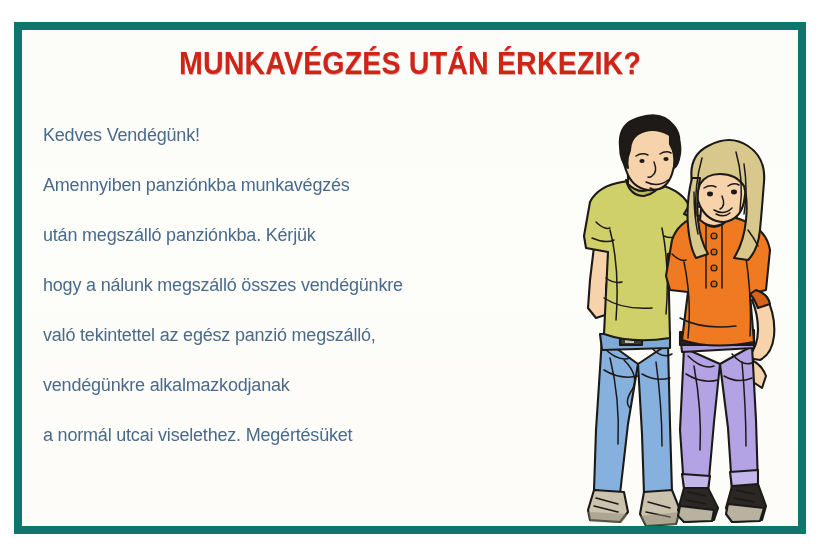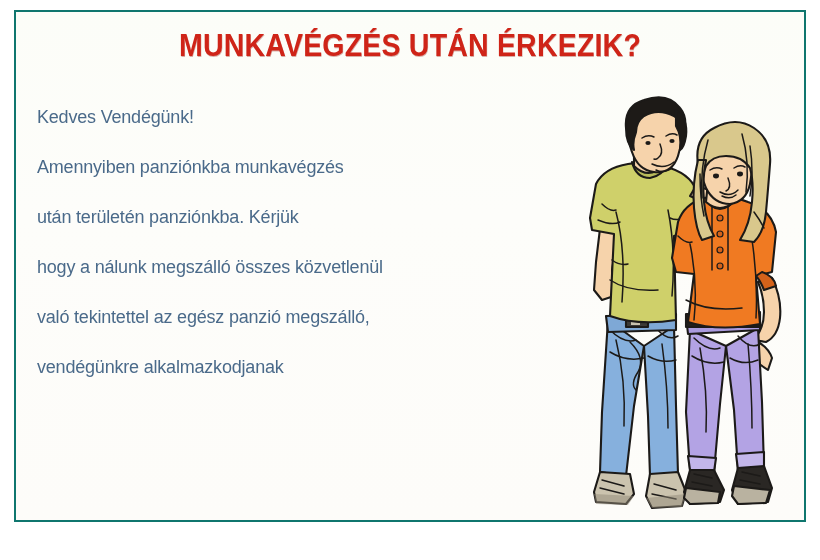--- a/index.html
+++ b/index.html
@@ -19,25 +19,25 @@
     width: 820px;
     height: 560px;
     background: #ffffff;
     box-sizing: border-box;
   }
 
   
   #frame {
     position: absolute;
     left: 14px;
-    top: 10px;
+    top: 22px;
     width: 792px;
     height: 512px;
     box-sizing: border-box;
-    border: 2px solid #0f766e;
+    border: 8px solid #0f766e;
     background: #fdfdfa;
   }
 
   #inner {
     position: absolute;
     inset: 0;
     background: linear-gradient(180deg, #fcfdf8 0%, #fdfdfa 40%, #fdfcf9 100%);
     overflow: hidden;
   }
 
@@ -96,24 +96,25 @@
 
 <div id="poster">
   <div id="frame">
     <div id="inner">
 
       <div id="title">MUNKAVÉGZÉS UTÁN ÉRKEZIK?</div>
 
       <div id="body-text">
         <span class="ln">Kedves Vendégünk!</span>
         <span class="ln">Amennyiben panziónkba munkavégzés</span>
-        <span class="ln">után területén panziónkba. Kérjük</span>
-        <span class="ln">hogy a nálunk megszálló összes közvetlenül</span>
+        <span class="ln">után megszálló panziónkba. Kérjük</span>
+        <span class="ln">hogy a nálunk megszálló összes vendégünkre</span>
         <span class="ln">való tekintettel az egész panzió megszálló,</span>
         <span class="ln">vendégünkre alkalmazkodjanak</span>
+        <span class="ln">a normál utcai viselethez. Megértésüket</span>
       </div>
 
       <div id="illustration">
         <svg viewBox="0 0 212 416" xmlns="http://www.w3.org/2000/svg">
           <defs>
             <style>
               .ol { stroke:#1c1a18; stroke-width:2.1; stroke-linejoin:round; stroke-linecap:round; }
               .olt { stroke:#1c1a18; stroke-width:1.5; fill:none; stroke-linecap:round; }
             </style>
           </defs>

